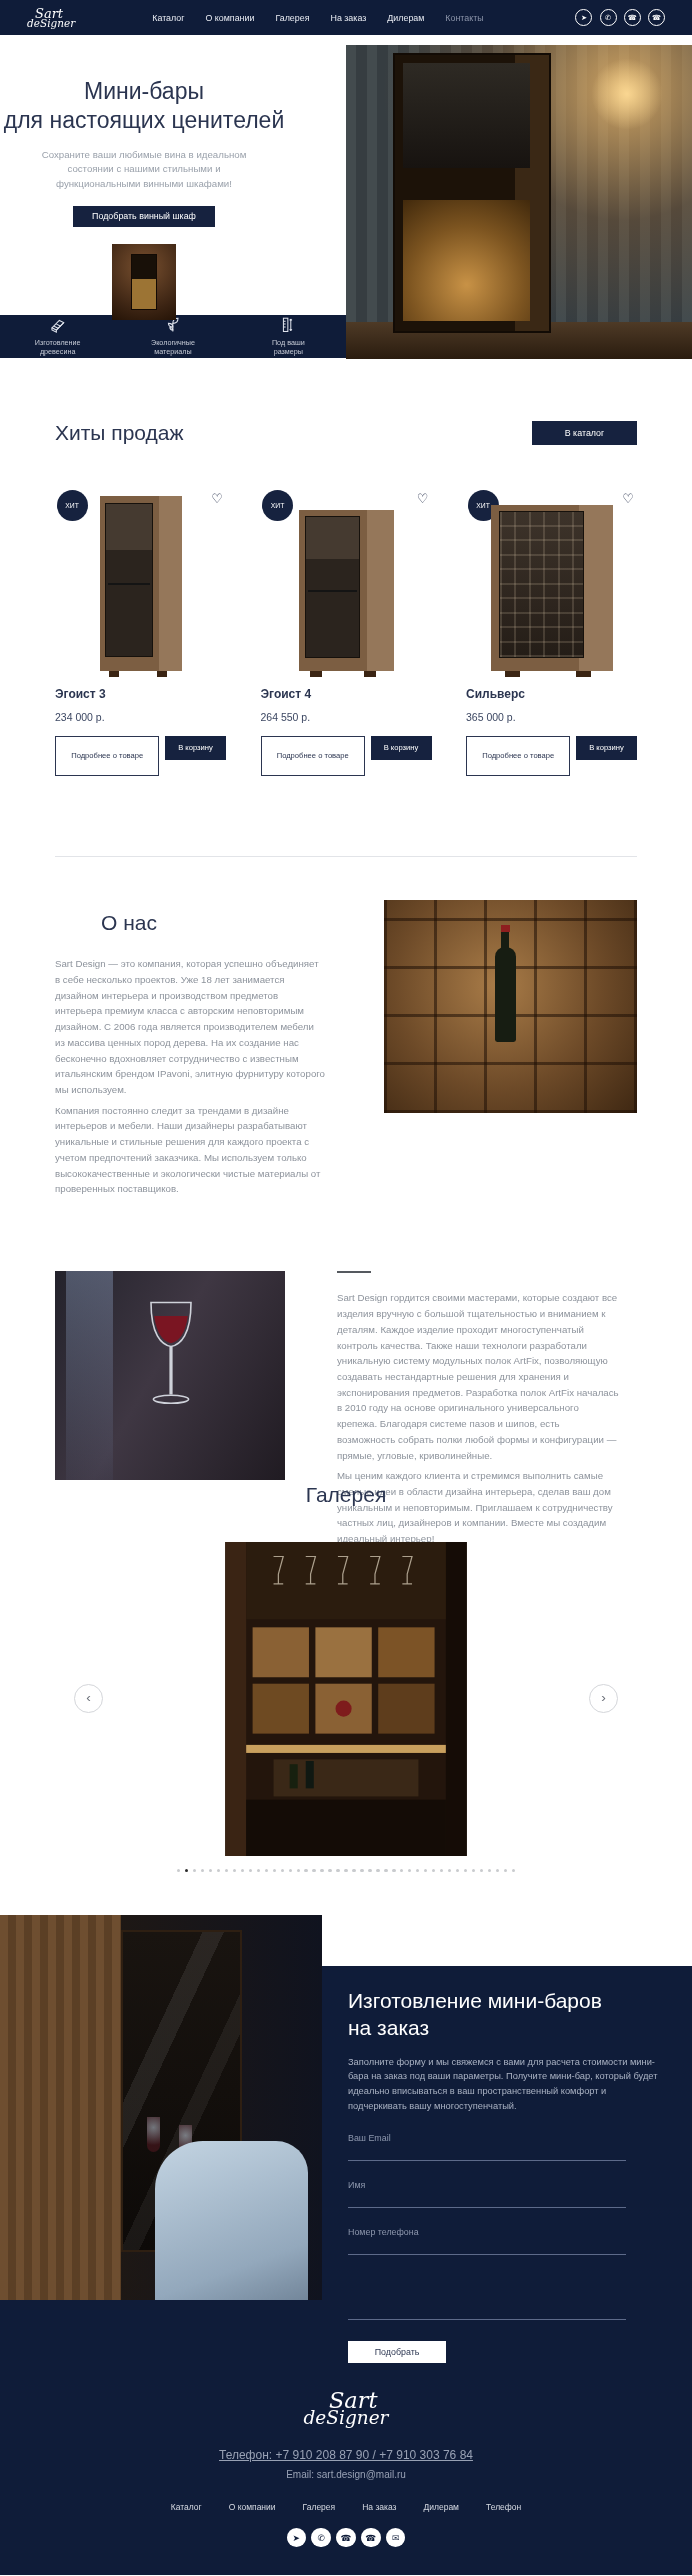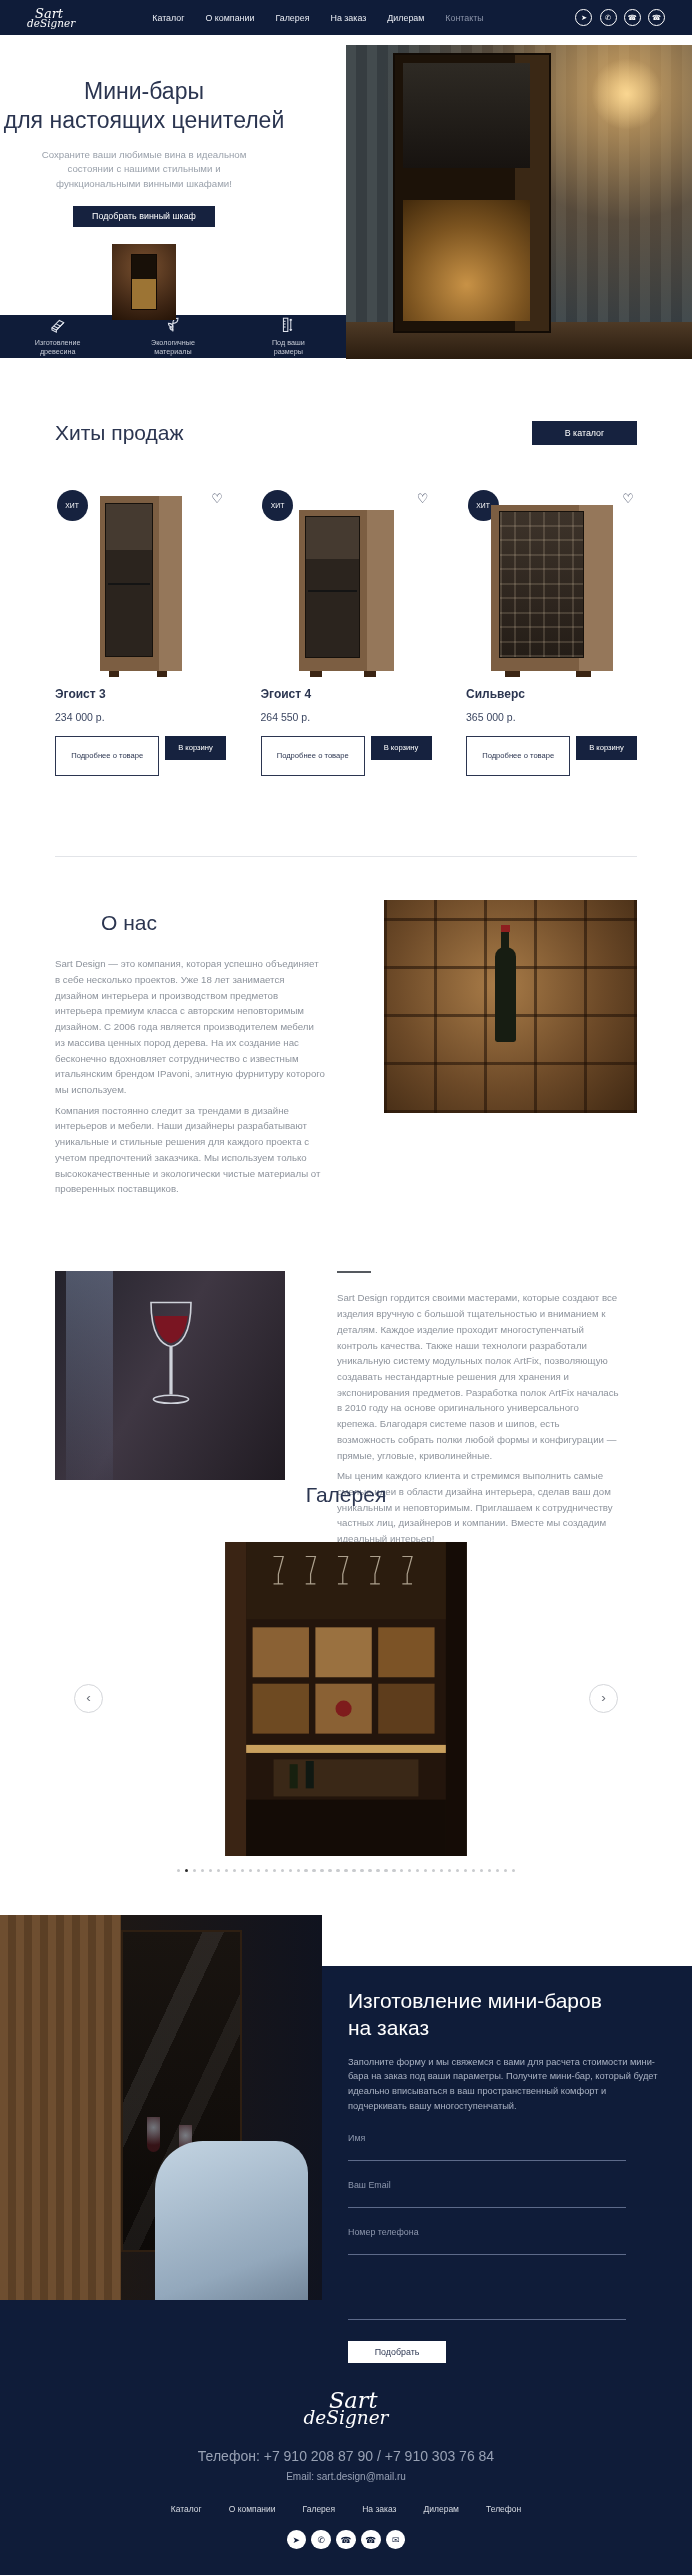--- a/index.html
+++ b/index.html
@@ -146,21 +146,21 @@
   .field-label { font-size: 8.9px; color: #8d97ad; }
   .field input { display: block; width: 278px; background: transparent; border: none; outline: none;
      border-bottom: 0.8px solid #5d6a8a; height: 17.7px; color: #fff; font-family: inherit; font-size: 9.7px; }
   .field.empty { margin-top: 47px; }
   .btn-submit { margin-top: 21px; width: 98px; height: 22.5px; background: #fff; color: #2b3550;
      border: none; font-size: 8.9px; font-family: inherit; cursor: pointer; }
   .footer-block { text-align: center; margin-top: 27px; }
   .footer-logo { font-family: "DejaVu Serif", serif; font-style: italic; color: #fff; line-height: .9; }
   .footer-logo .l1 { font-size: 22.5px; margin-left: 14.5px; }
   .footer-logo .l2 { font-size: 18.5px; }
-  .footer-phone { margin-top: 21px; font-size: 14px; color: #98a1b4; }
+  .footer-phone { margin-top: 21px; font-size: 12px; color: #98a1b4; text-decoration: underline; }
   .footer-email { margin-top: 6.4px; font-size: 10px; color: #98a1b4; }
   .footer-nav { margin-top: 22.5px; display: flex; justify-content: center; gap: 27px; }
   .footer-nav a { color: #d6dae2; font-size: 8.5px; text-decoration: none; }
   .footer-social { margin-top: 16px; display: flex; justify-content: center; gap: 5.6px; }
   .soc-f { width: 19.3px; height: 19.3px; border-radius: 50%; background: #fff; color: #0f1c39;
            display: flex; align-items: center; justify-content: center; font-size: 8.9px; cursor: pointer;
            font-family: "DejaVu Sans", sans-serif; }
 </style>
 </head>
 <body>
@@ -426,25 +426,25 @@
 
   <div class="order-content">
     <h2 class="order-title">
       <span>Изготовление мини-баров</span><br>
       <span>на заказ</span>
     </h2>
     <p class="order-desc">Заполните форму и мы свяжемся с вами для расчета стоимости мини-бара на заказ под ваши параметры. Получите мини-бар, который будет идеально вписываться в ваш пространственный комфорт и подчеркивать вашу многоступенчатый.</p>
 
     <form>
       <div class="field">
+        <div class="field-label">Ваш Email</div>
+        <input type="text" style="">
+      </div>
+      <div class="field">
         <div class="field-label">Имя</div>
-        <input type="text" style="">
-      </div>
-      <div class="field">
-        <div class="field-label">Ваш Email</div>
         <input type="text" style="">
       </div>
       <div class="field">
         <div class="field-label">Номер телефона</div>
         <input type="text" style="">
       </div>
       <div class="field empty">
         <div class="field-label"></div>
         <input type="text" style="">
       </div>

